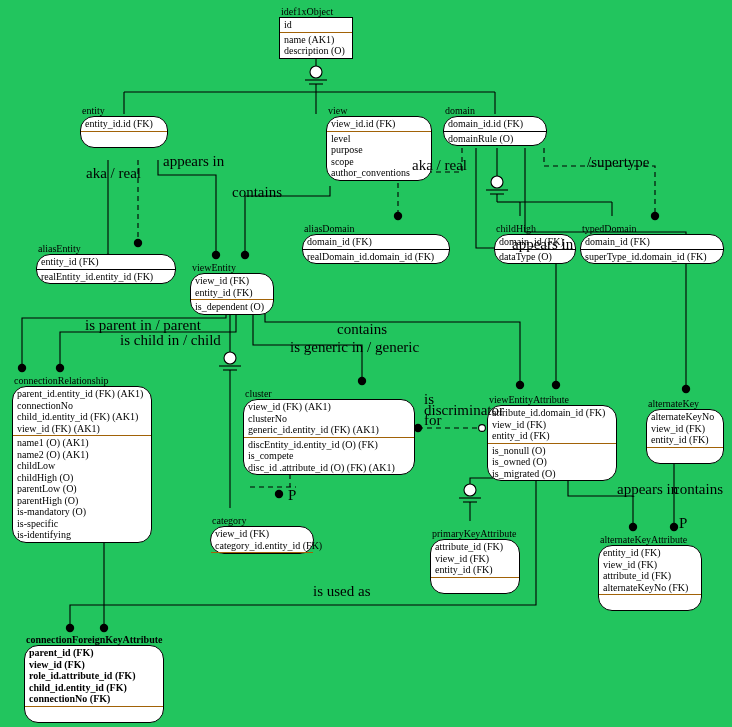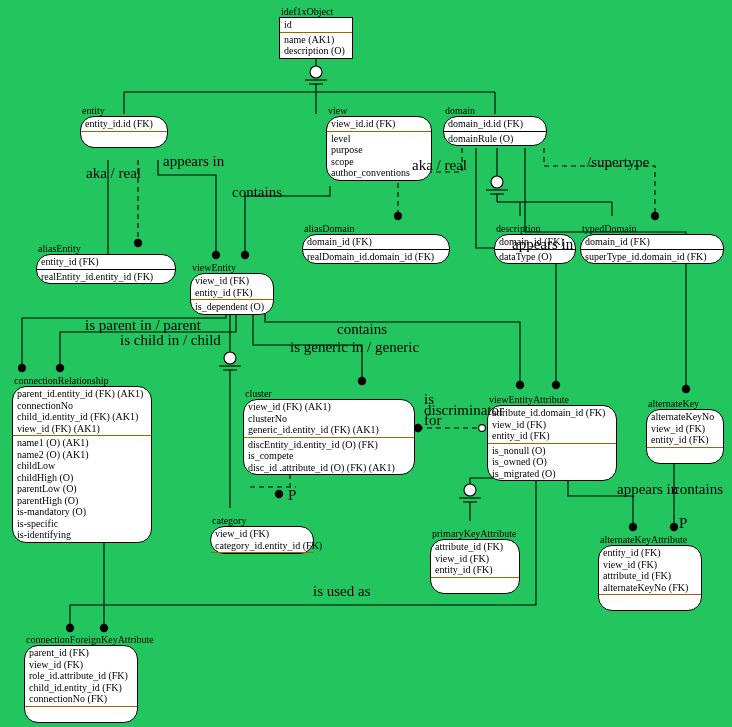--- a/index.html
+++ b/index.html
@@ -183,21 +183,21 @@
         <div class="bx">
           <div class="pk" style="border-bottom: 1px solid rgb(0, 0, 0);">
             <div class="row">domain_id (FK)</div>
           </div>
           <div class="nk">
             <div class="row">realDomain_id.domain_id (FK)</div>
           </div>
         </div>
       </div>
       <div class="ent rounded" style="left: 494px; top: 223px; width: 82px;">
-        <div class="cap">description</div>
+        <div class="cap">childHigh</div>
         <div class="bx">
           <div class="pk" style="border-bottom: 1px solid rgb(0, 0, 0);">
             <div class="row">domain_id (FK)</div>
           </div>
           <div class="nk">
             <div class="row">dataType (O)</div>
           </div>
         </div>
       </div>
       <div class="ent rounded" style="left: 580px; top: 223px; width: 144px;">
@@ -311,21 +311,21 @@
         <div class="bx">
           <div class="pk">
             <div class="row">entity_id (FK)</div>
             <div class="row">view_id (FK)</div>
             <div class="row">attribute_id (FK)</div>
             <div class="row">alternateKeyNo (FK)</div>
           </div>
           <div class="nk empty"></div>
         </div>
       </div>
-      <div class="ent rounded" style="left: 24px; top: 634px; width: 114px;">
+      <div class="ent rounded" style="left: 24px; top: 634px; width: 140px; font-weight: bold;">
         <div class="cap">connectionForeignKeyAttribute</div>
         <div class="bx">
           <div class="pk">
             <div class="row">parent_id (FK)</div>
             <div class="row">view_id (FK)</div>
             <div class="row">role_id.attribute_id (FK)</div>
             <div class="row">child_id.entity_id (FK)</div>
             <div class="row">connectionNo (FK)</div>
           </div>
           <div class="nk empty"></div>

